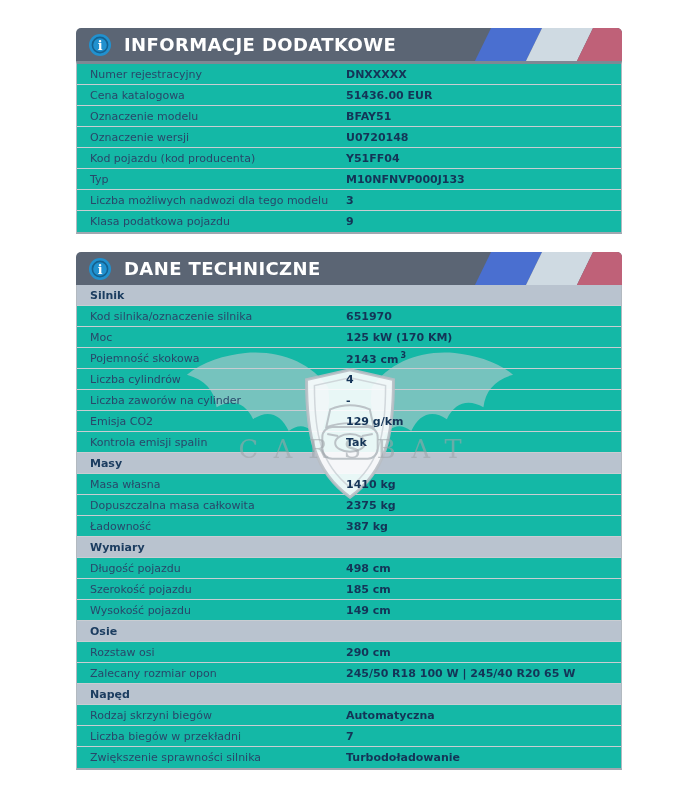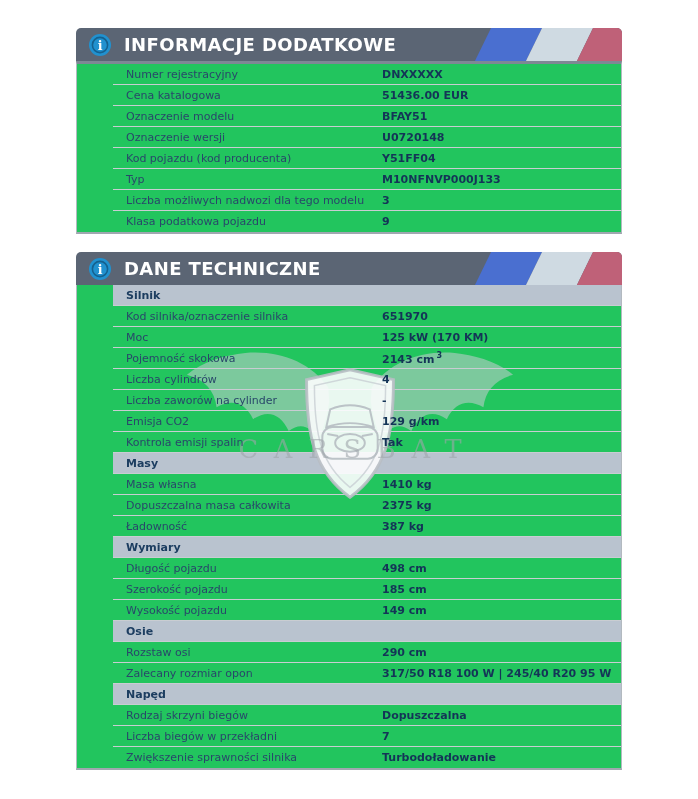--- a/index.html
+++ b/index.html
@@ -26,22 +26,22 @@
     margin:0 0 0 13px;color:#ffffff;font-size:18px;font-weight:600;
     letter-spacing:.4px;position:relative;z-index:2;white-space:nowrap;
   }
   .stripes{position:absolute;right:0;top:0;height:100%;width:175px;z-index:1;}
   .stripe{position:absolute;top:-6px;bottom:-6px;transform:skewX(-26deg);}
   .stripe-blue {left:36px; width:51px;background:var(--stripe_blue,#4a6fd0);}
   .stripe-light{left:87px; width:51px;background:var(--stripe_light,#cfdae2);}
   .stripe-red  {left:138px;width:70px;background:var(--stripe_red,#bf6178);}
 
   .rows{
-    position:relative;background:#22c55e;
-    border:1px solid #b3b9c0;border-top:0;border-bottom:2px solid #a0a7b0;padding-left:36px;
+    position:relative;background:#14b8a6;
+    border:1px solid #b3b9c0;border-top:0;border-bottom:2px solid #a0a7b0;
   }
   .card--info .rows{border-top:3px solid #7e8894;}
   .row{
     position:relative;height:21px;box-sizing:border-box;
     display:flex;align-items:center;
     padding-left:13px;
     border-bottom:1px solid #c9cdd2;
     background:#ffffff00;
   }
   .row:last-child{border-bottom:0;}
@@ -195,28 +195,28 @@
         </div>
         <div class="row row--subheader">
           <span class="cell cell-label">Osie</span>
         </div>
         <div class="row">
           <span class="cell cell-label">Rozstaw osi</span>
           <span class="cell cell-value">290 cm</span>
         </div>
         <div class="row">
           <span class="cell cell-label">Zalecany rozmiar opon</span>
-          <span class="cell cell-value">317/50 R18 100 W | 245/40 R20 95 W</span>
+          <span class="cell cell-value">245/50 R18 100 W | 245/40 R20 65 W</span>
         </div>
         <div class="row row--subheader">
           <span class="cell cell-label">Napęd</span>
         </div>
         <div class="row">
           <span class="cell cell-label">Rodzaj skrzyni biegów</span>
-          <span class="cell cell-value">Dopuszczalna</span>
+          <span class="cell cell-value">Automatyczna</span>
         </div>
         <div class="row">
           <span class="cell cell-label">Liczba biegów w przekładni</span>
           <span class="cell cell-value">7</span>
         </div>
         <div class="row">
           <span class="cell cell-label">Zwiększenie sprawności silnika</span>
           <span class="cell cell-value">Turbodoładowanie</span>
         </div>
       </div>

